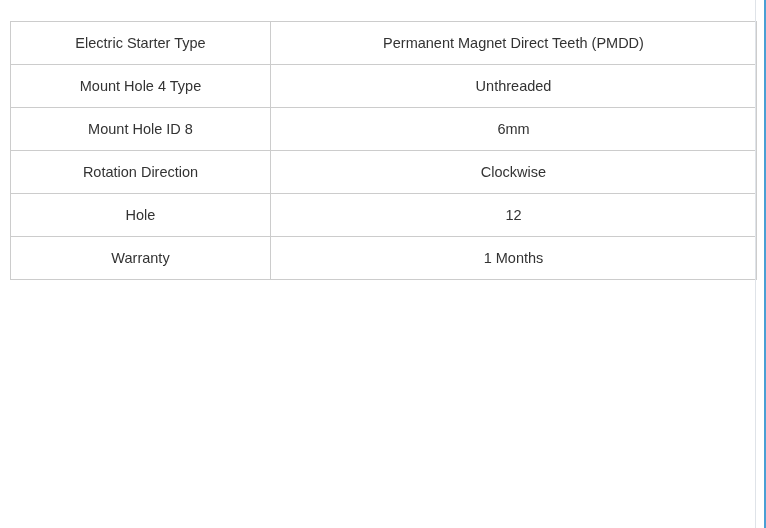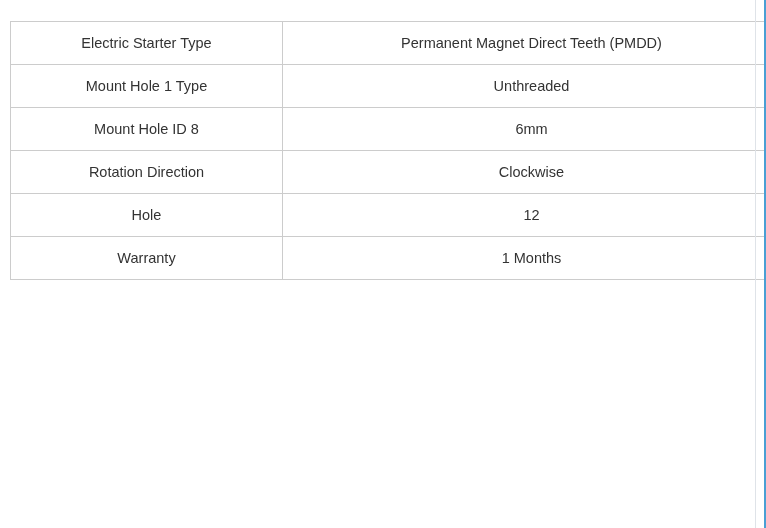--- a/index.html
+++ b/index.html
@@ -31,21 +31,21 @@
   }
   table.spec-table {
     border-collapse: collapse;
     width: 722px;
     table-layout: fixed;
     background: #ffffff;
   }
   table.spec-table td {
     border: 1px solid #cccccc;
     height: 42px;
-    padding: 0 12px;
+    padding: 0 6px;
     font-size: 14.5px;
     line-height: 1.3;
     text-align: center;
     vertical-align: middle;
     color: #333333;
     background: #ffffff;
     word-wrap: break-word;
   }
   table.spec-table td.label-cell {
     width: 247px;
@@ -77,21 +77,21 @@
 <div class="page">
 
   <div class="spec-table-wrap">
     <table class="spec-table">
       <tbody>
         <tr>
           <td class="label-cell">Electric Starter Type</td>
           <td class="value-cell">Permanent Magnet Direct Teeth (PMDD)</td>
         </tr>
         <tr>
-          <td class="label-cell">Mount Hole 1 Type</td>
+          <td class="label-cell">Mount Hole 4 Type</td>
           <td class="value-cell">Unthreaded</td>
         </tr>
         <tr>
           <td class="label-cell">Mount Hole ID 8</td>
           <td class="value-cell">6mm</td>
         </tr>
         <tr>
           <td class="label-cell">Rotation Direction</td>
           <td class="value-cell">Clockwise</td>
         </tr>

